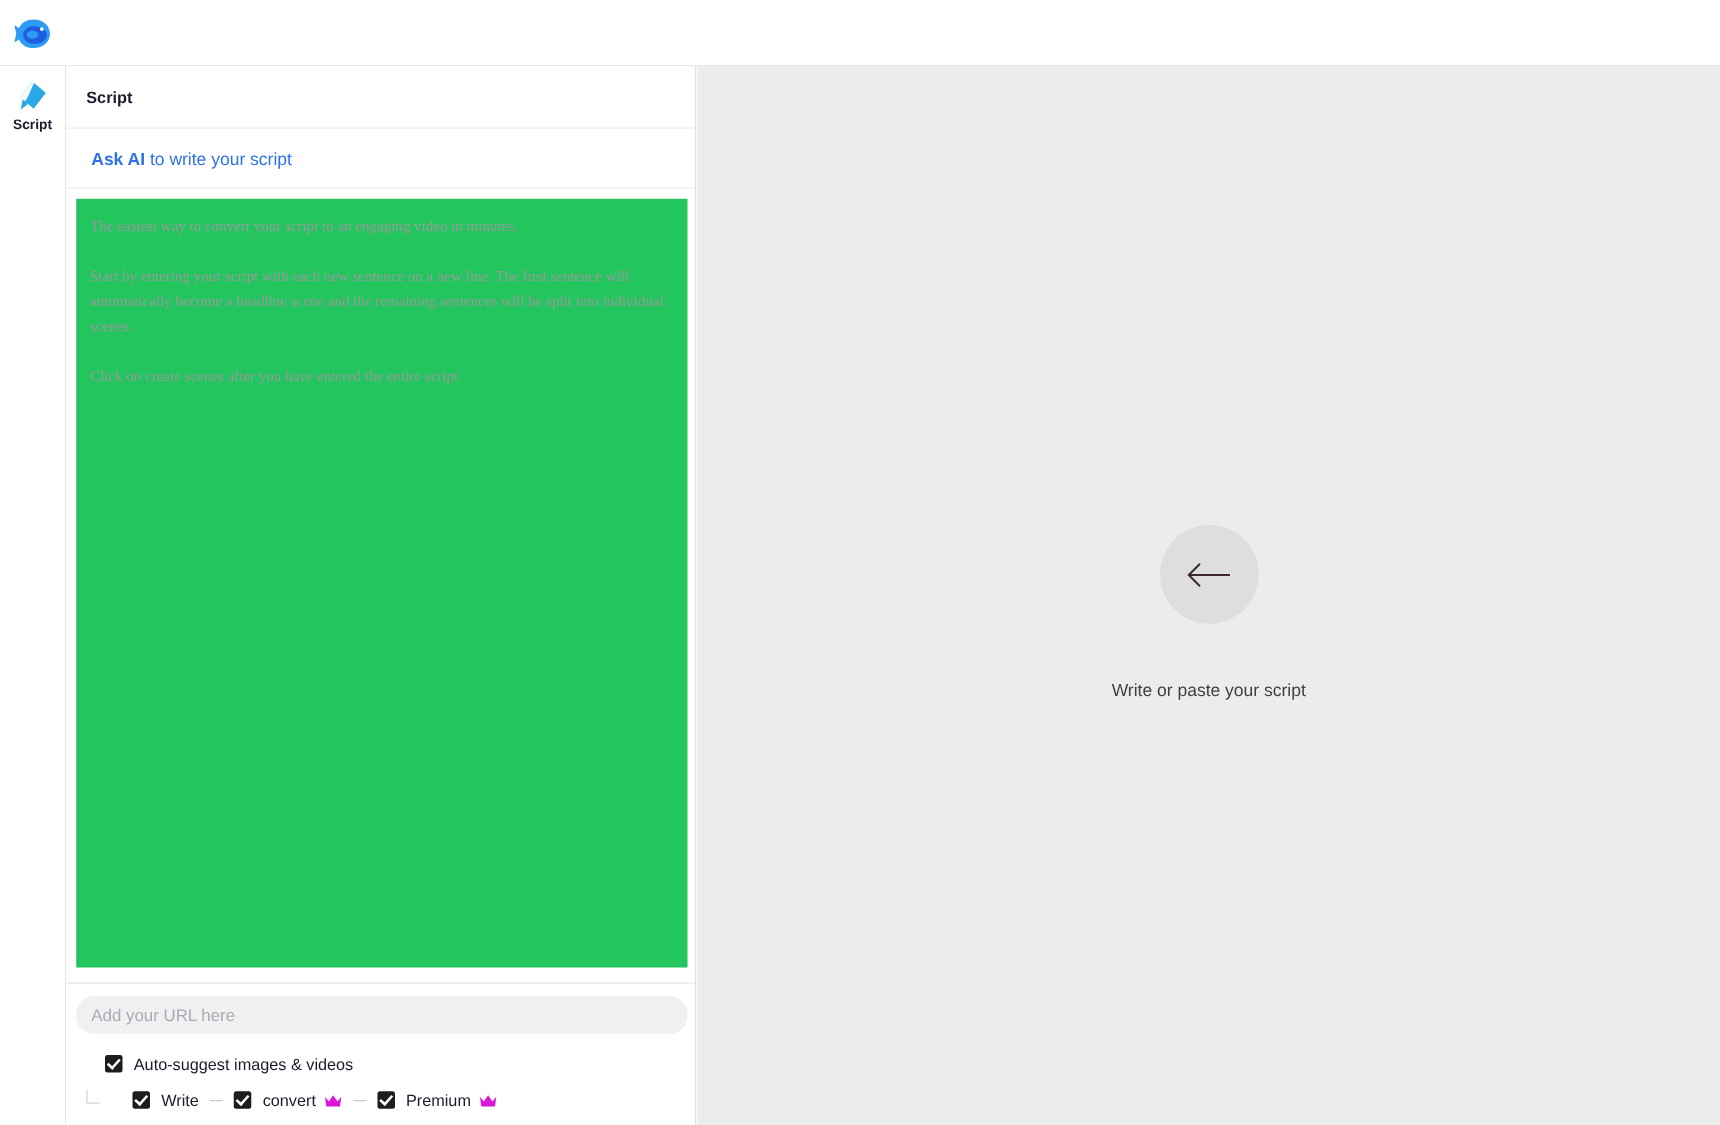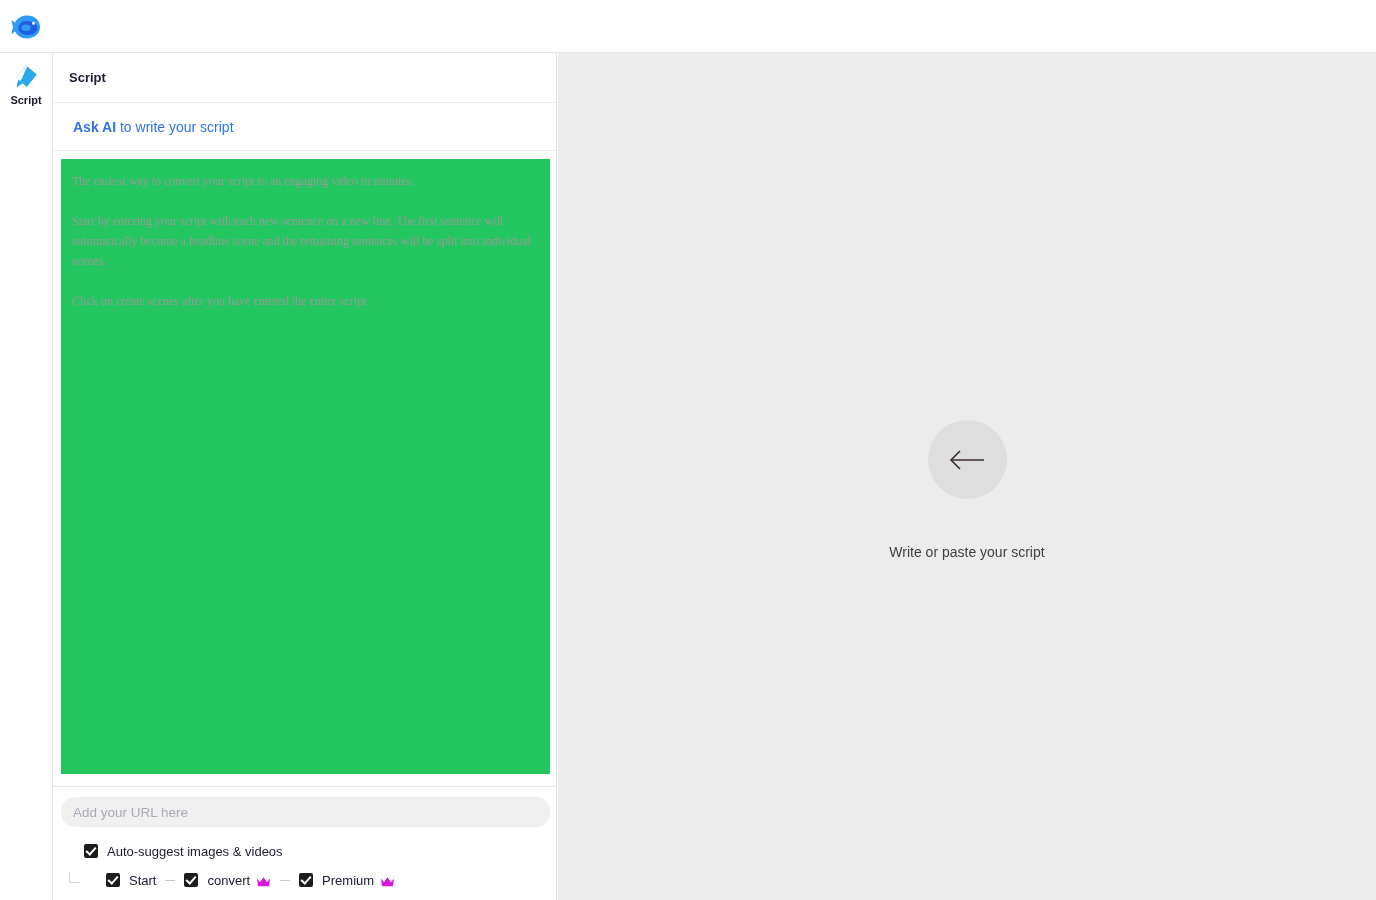--- a/index.html
+++ b/index.html
@@ -258,21 +258,21 @@
     <div class="opts">
       <div class="tree-elbow"></div>
 
       <div class="opt-row">
         <span class="cbx"></span>
         <span class="opt-label">Auto-suggest images &amp; videos</span>
       </div>
 
       <div class="opt-row opt-row-2">
         <span class="cbx"></span>
-        <span class="opt-label">Start</span>
+        <span class="opt-label">Write</span>
         <span class="sep"></span>
 
         <span class="cbx"></span>
         <span class="opt-label">convert</span>
         <span class="crown">
           <svg viewBox="0 0 15 12" width="15" height="12" aria-hidden="true">
             <path d="M1 2.4 L4 6.2 L7.5 1.2 L11 6.2 L14 2.4 L13 10.2 L2 10.2 Z" fill="#d916d9"></path>
           </svg>
         </span>
         <span class="sep"></span>

